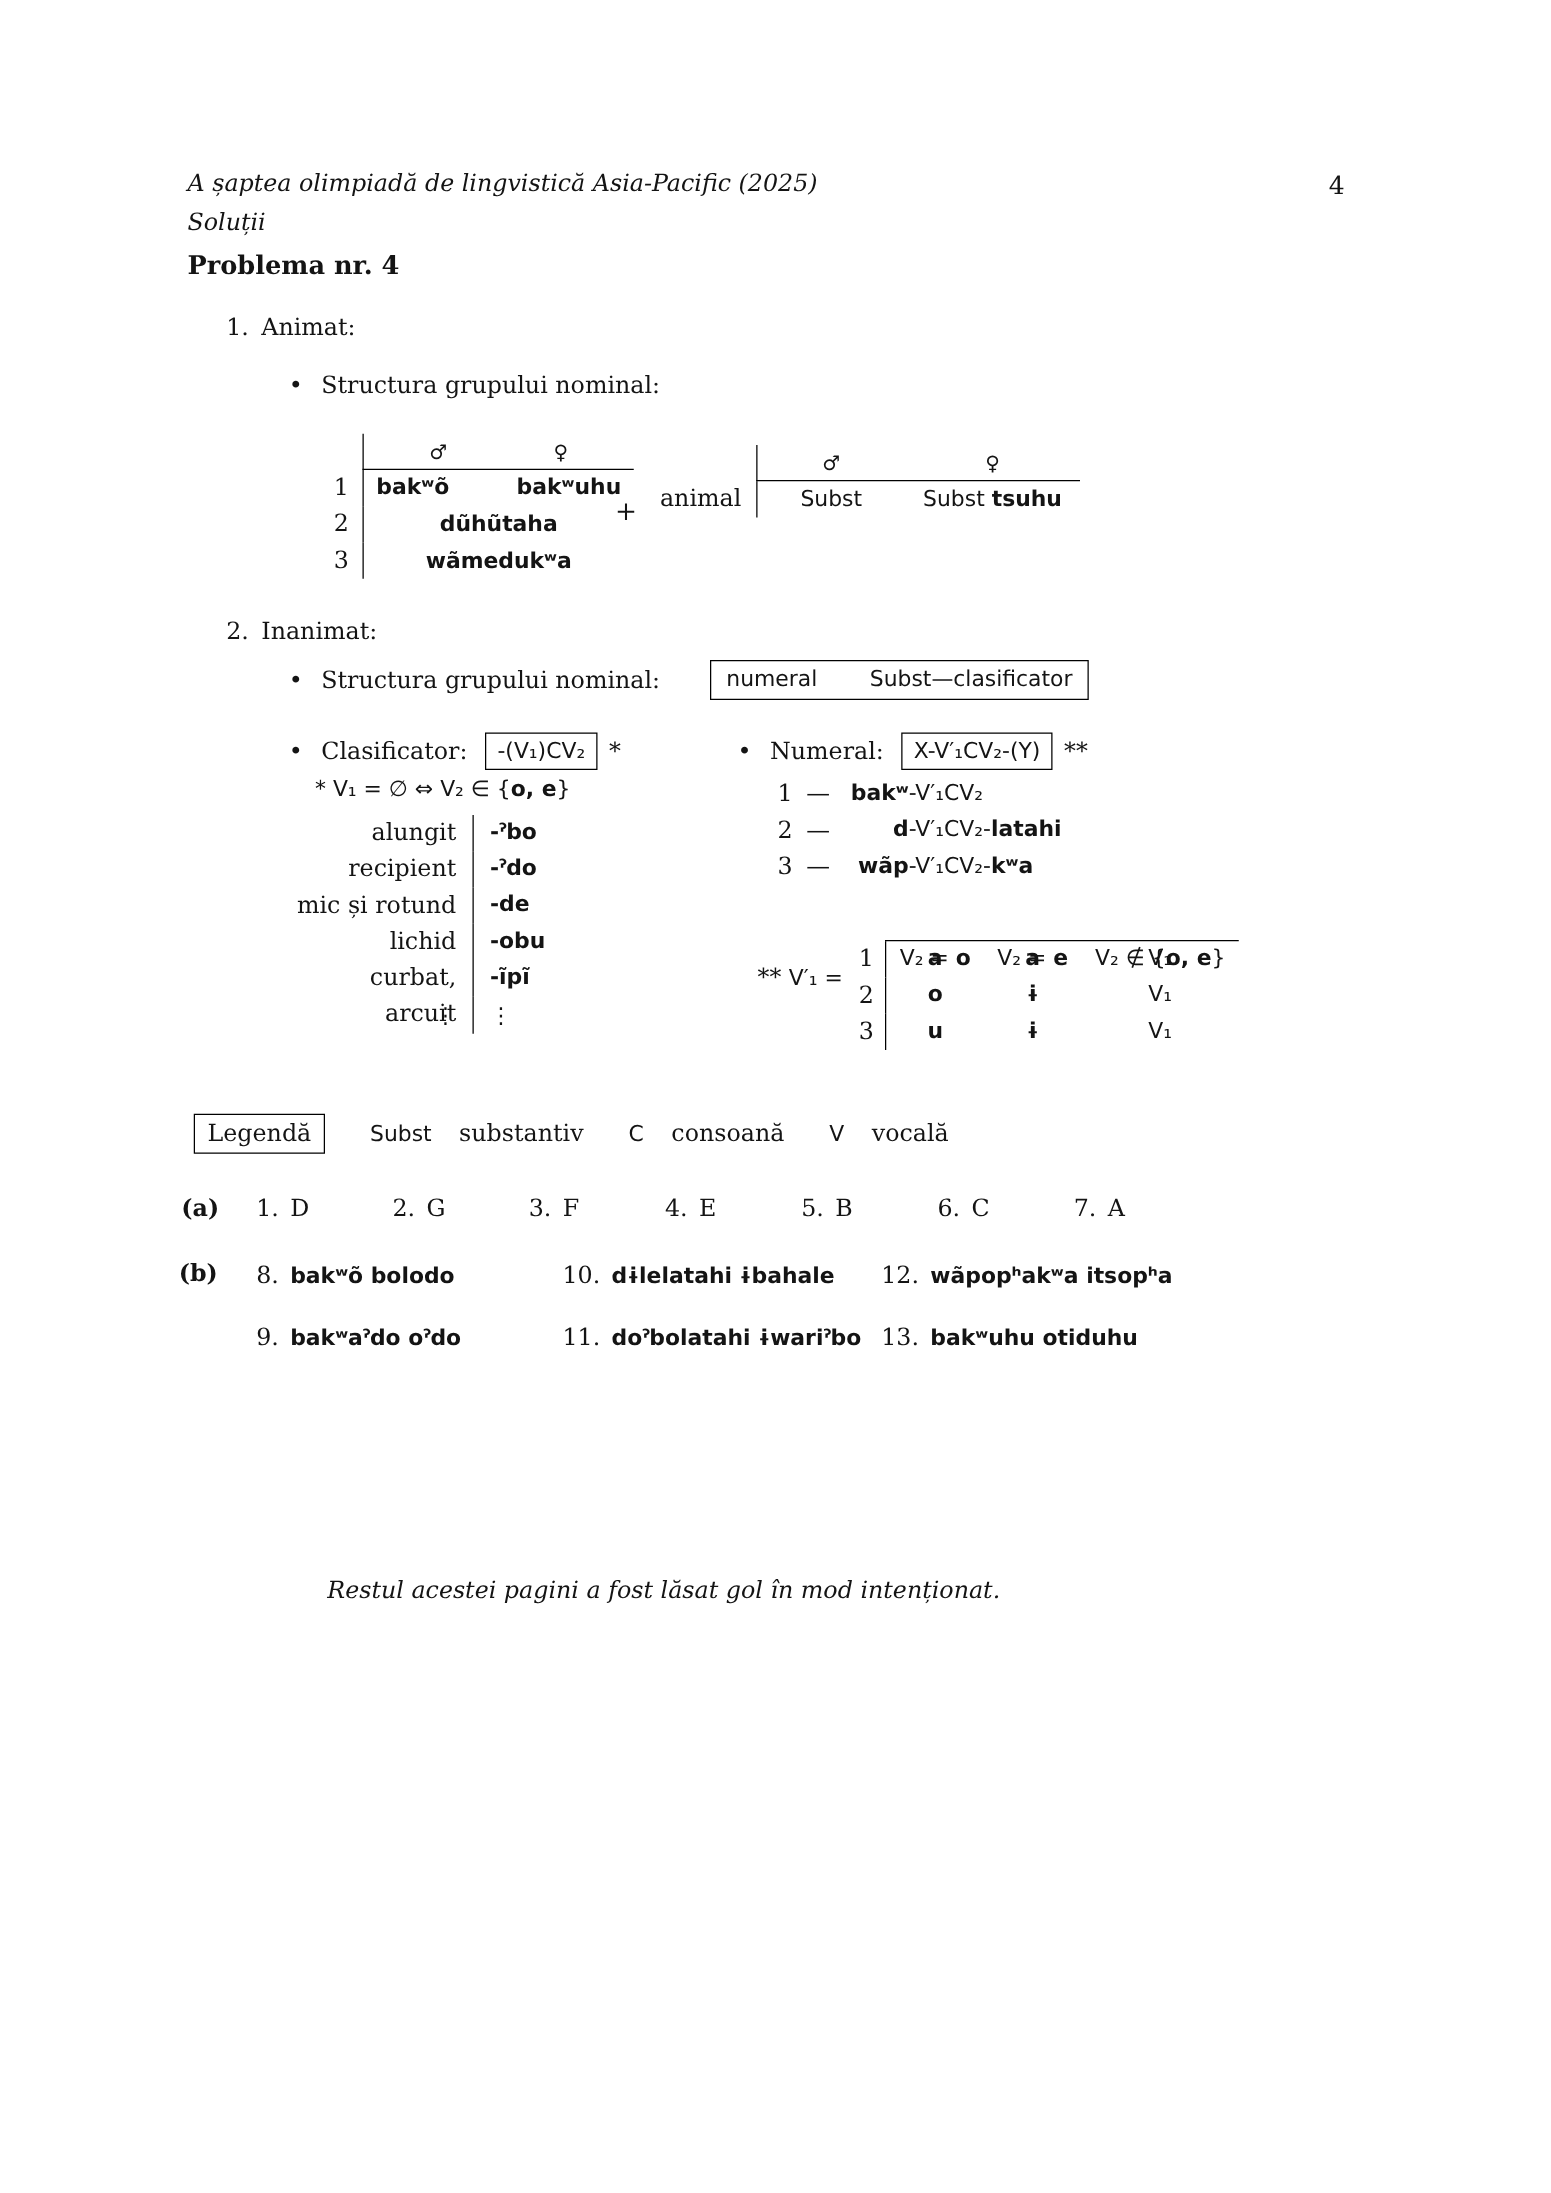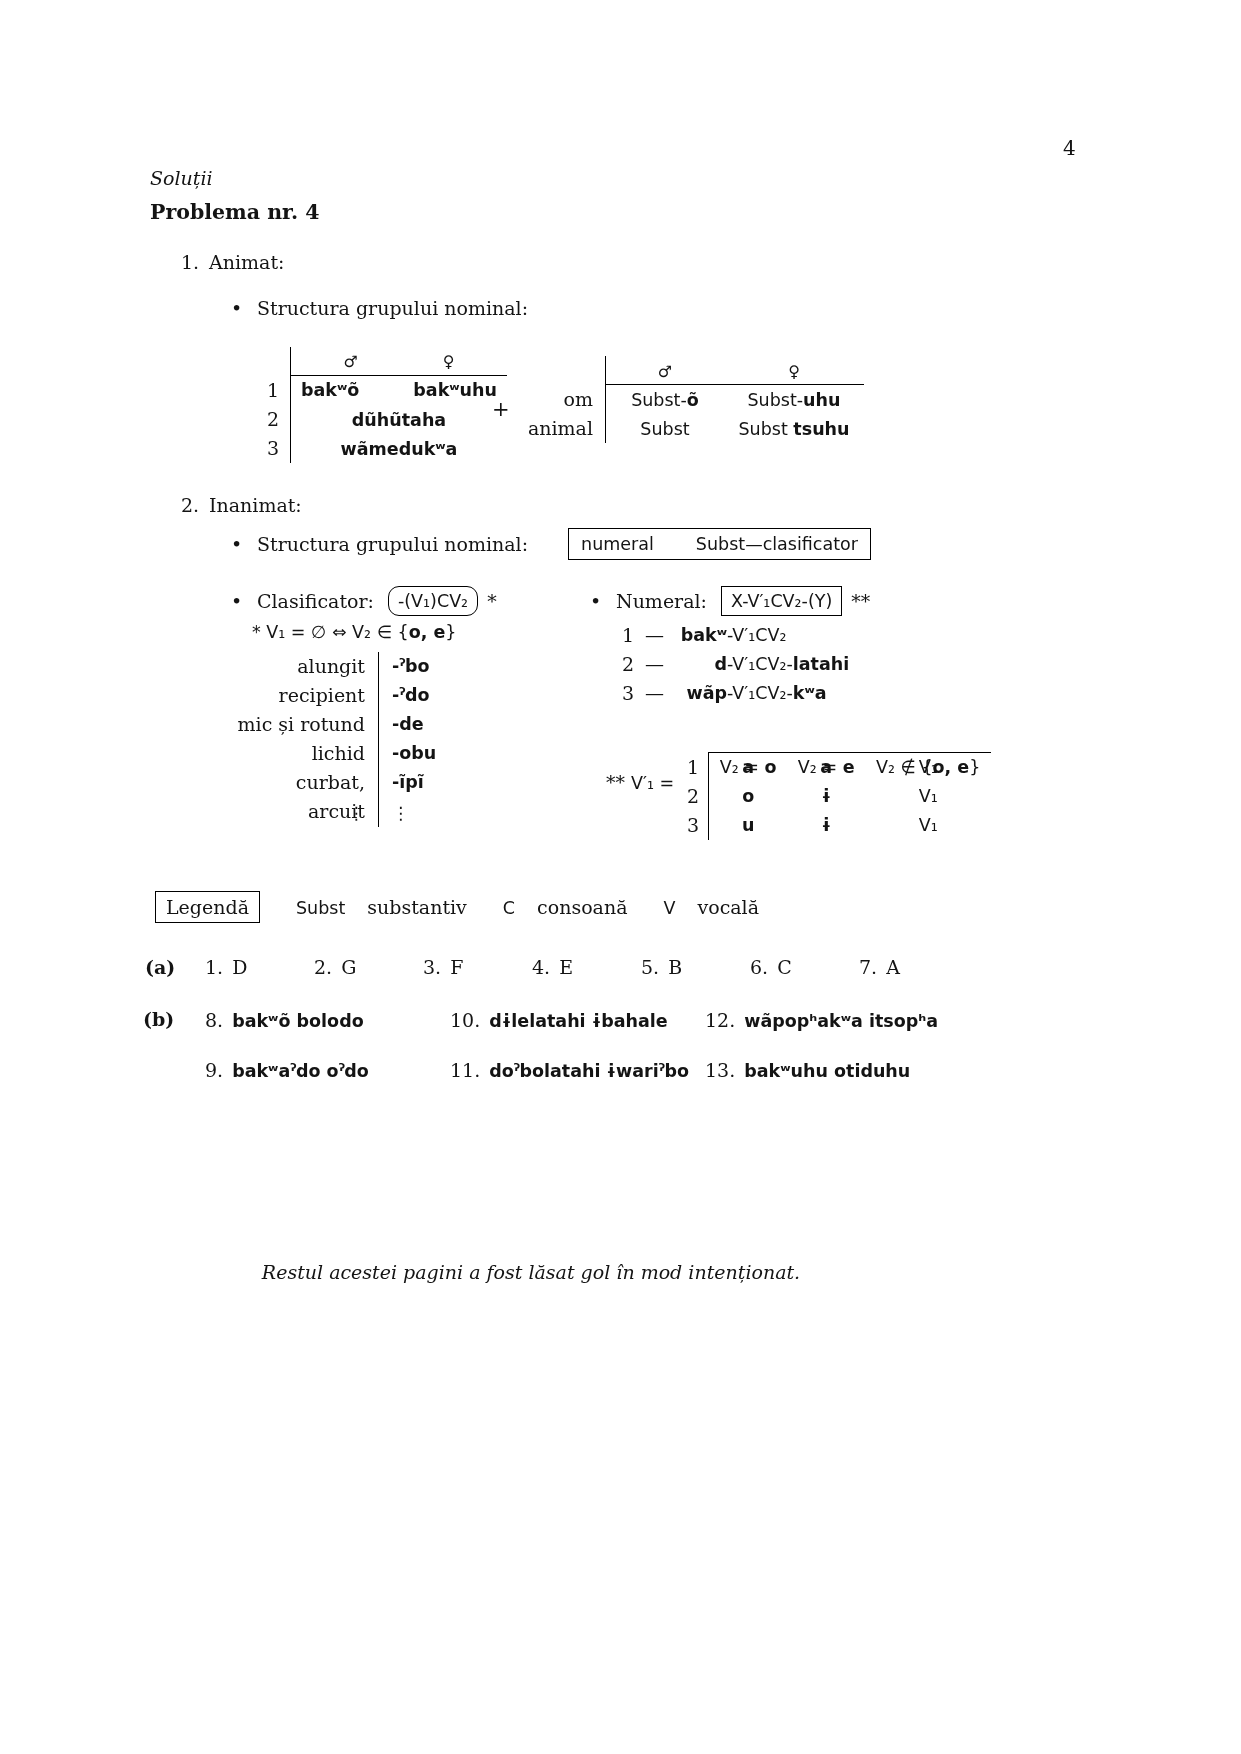--- a/index.html
+++ b/index.html
@@ -50,21 +50,21 @@
   .n-headbody{border-bottom:1.5px solid #000;}
   .n-sub1{width:118px;text-align:center;}
   .n-sub2{width:140px;text-align:center;}
 
   #item-inanimat{left:181px;top:494px;}
   #inanimat-bullet{left:231px;top:528px;}
   #structure-box{margin-left:40px;padding:5px 12px;}
   #structure-box .part2{margin-left:42px;}
 
   #clasif-bullet{left:231px;top:586px;}
-  #clasif-box{margin-left:14px;padding:4px 9px;border-radius:11px;}
+  #clasif-box{margin-left:14px;padding:4px 9px;}
   #clasif-star{margin-left:9px;}
   #clasif-note{left:252px;top:620px;}
 
   #clasif-table{left:237px;top:652px;}
   .c-row{display:flex;height:29px;line-height:29px;}
   .c-label{width:141px;text-align:right;padding-right:13px;box-sizing:border-box;}
   .c-form{border-left:1.5px solid #000;padding-left:13px;width:130px;box-sizing:border-box;}
   .c-dots{height:30px;line-height:30px;}
 
   #numeral-bullet{left:590px;top:586px;}
@@ -101,20 +101,21 @@
   .ans-b-item{height:25px;line-height:25px;white-space:nowrap;}
   .ans-b-item .val{margin-left:9px;}
 
   #footer-note{left:0;top:1261px;width:1062px;text-align:center;font-style:italic;}
 </style>
 </head>
 <body>
 
 <div class="page">
 
+  <div class="abs it" id="header-title">A șaptea olimpiadă de lingvistică Asia-Pacific (2025)</div>
   <div class="abs" id="page-number">4</div>
   <div class="abs it" id="header-subtitle">Soluții</div>
 
   <div class="abs" id="problem-title">Problema nr. 4</div>
 
   <div class="abs enum-item" id="item-animat">
     <span class="num">1.</span><span class="lbl">Animat:</span>
   </div>
 
   <div class="abs bullet-line" id="animat-bullet">
@@ -152,27 +153,20 @@
   </div>
 
   <div class="abs" id="plus-sign">+</div>
 
   <div class="abs" id="noun-table">
     <div class="n-row">
       <div class="n-label"></div>
       <div class="n-body n-headbody">
         <span class="n-sub1"><span class="sym">♂</span></span>
         <span class="n-sub2"><span class="sym">♀</span></span>
-      </div>
-    </div>
-    <div class="n-row">
-      <div class="n-label">om</div>
-      <div class="n-body">
-        <span class="n-sub1"><span class="sans">Subst-</span><span class="bsans">õ</span></span>
-        <span class="n-sub2"><span class="sans">Subst-</span><span class="bsans">uhu</span></span>
       </div>
     </div>
     <div class="n-row">
       <div class="n-label">animal</div>
       <div class="n-body">
         <span class="n-sub1"><span class="sans">Subst</span><span class="bsans"></span></span>
         <span class="n-sub2"><span class="sans">Subst </span><span class="bsans">tsuhu</span></span>
       </div>
     </div>
   </div>

